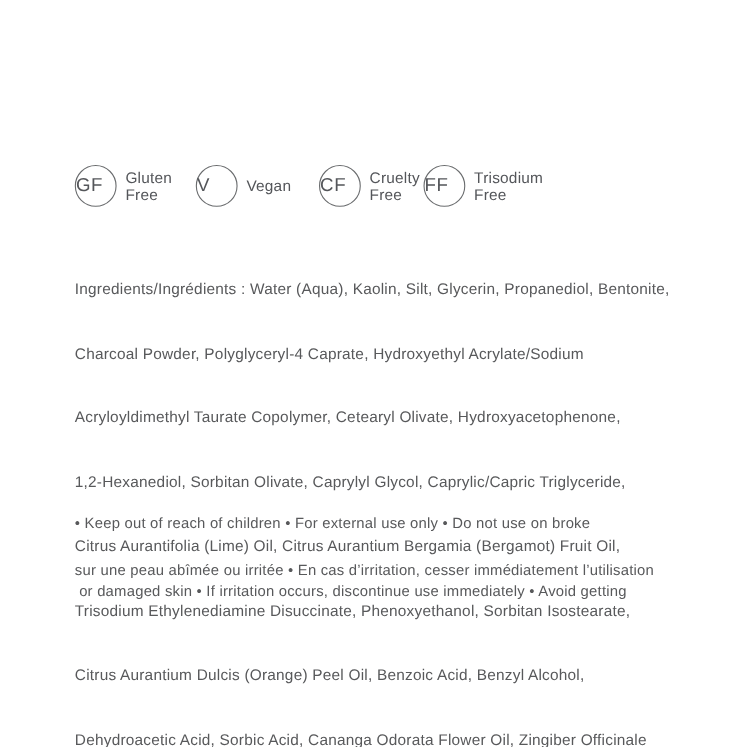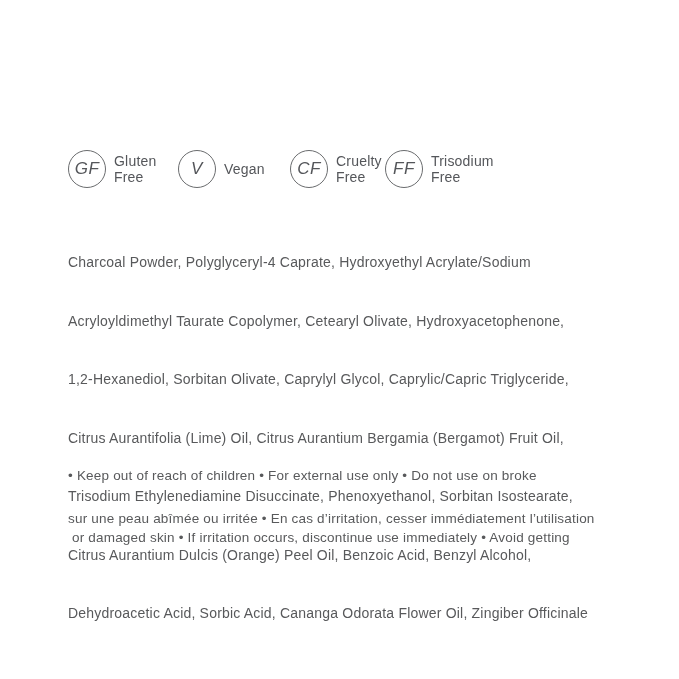--- a/index.html
+++ b/index.html
@@ -30,26 +30,24 @@
     gap: 8px;
   }
   .badge-circle {
     width: 38px;
     height: 38px;
     box-sizing: border-box;
     border: 1.5px solid #6a6c6e;
     border-radius: 50%;
     display: flex;
     align-items: center;
-    justify-content: center;
     font-size: 17px;
     letter-spacing: 0.5px;
     color: #54565a;
     flex: 0 0 auto;
-    font-style: italic;
   }
   .badge-label {
     font-size: 14px;
     line-height: 16.5px;
     letter-spacing: 0.2px;
     color: #54565a;
   }
   .badge-label div:empty { display: none; }
 
   
@@ -112,20 +110,21 @@
     <div class="badge-circle">
       <span>FF</span>
     </div>
     <div class="badge-label">
       <div>Trisodium</div>
       <div>Free</div>
     </div>
   </div>
 
   <div class="textblock ingredients">
+    <div>Ingredients/Ingrédients : Water (Aqua), Kaolin, Silt, Glycerin, Propanediol, Bentonite,</div>
     <div>Charcoal Powder, Polyglyceryl-4 Caprate, Hydroxyethyl Acrylate/Sodium</div>
     <div>Acryloyldimethyl Taurate Copolymer, Cetearyl Olivate, Hydroxyacetophenone,</div>
     <div>1,2-Hexanediol, Sorbitan Olivate, Caprylyl Glycol, Caprylic/Capric Triglyceride,</div>
     <div>Citrus Aurantifolia (Lime) Oil, Citrus Aurantium Bergamia (Bergamot) Fruit Oil,</div>
     <div>Trisodium Ethylenediamine Disuccinate, Phenoxyethanol, Sorbitan Isostearate,</div>
     <div>Citrus Aurantium Dulcis (Orange) Peel Oil, Benzoic Acid, Benzyl Alcohol,</div>
     <div>Dehydroacetic Acid, Sorbic Acid, Cananga Odorata Flower Oil, Zingiber Officinale</div>
     
   </div>
 

